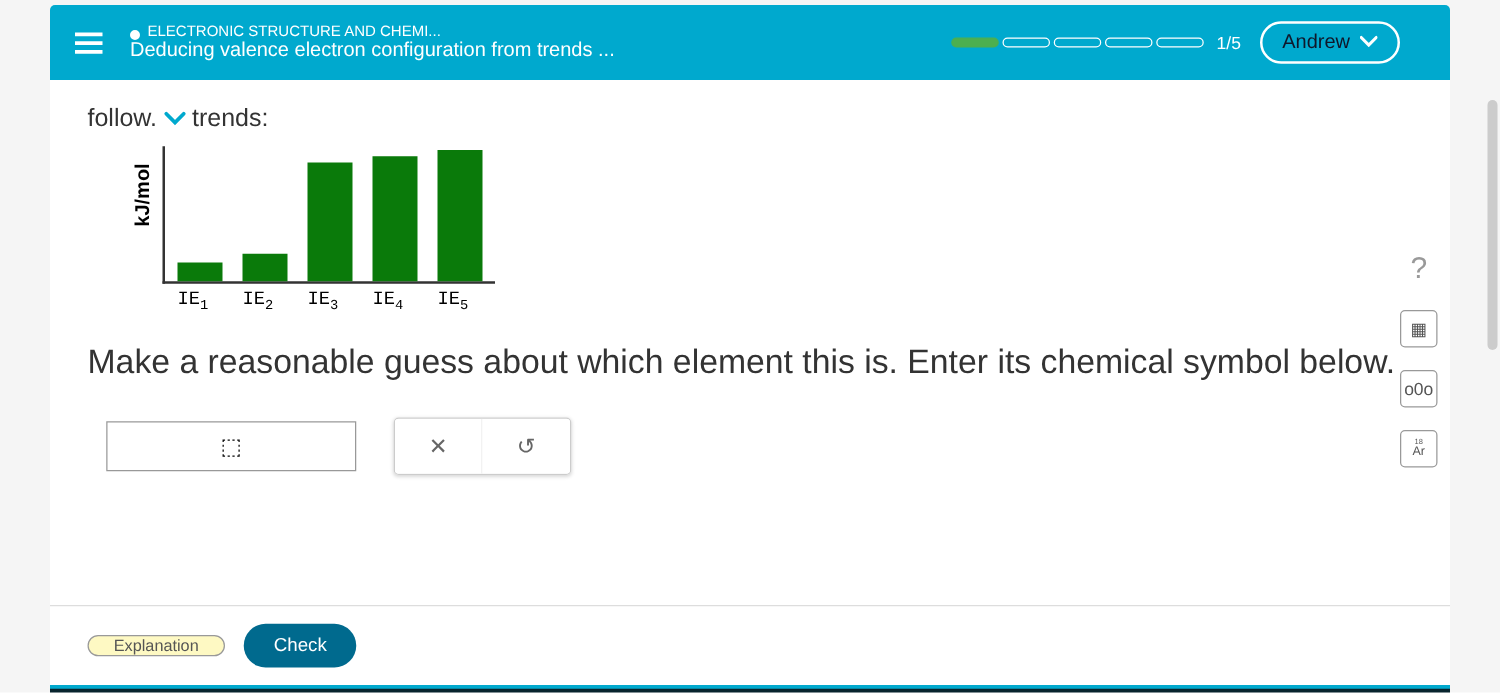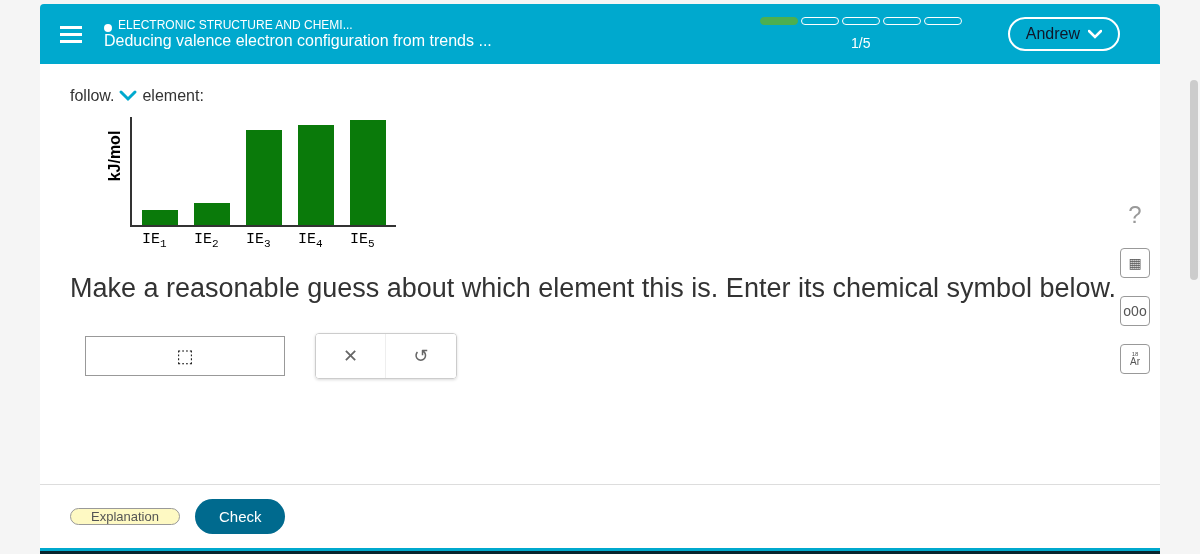--- a/index.html
+++ b/index.html
@@ -51,22 +51,21 @@
       display: inline-block;
     }
     .header-subtitle {
       font-size: 16px;
       margin-top: 0;
     }
     .progress-area {
       display: flex;
       align-items: center;
       gap: 10px;
-      margin-right: 46px;
-      flex-direction: column;
+      margin-right: 15px;
     }
     .progress-bar {
       display: flex;
       gap: 3px;
     }
     .progress-seg {
       width: 38px;
       height: 8px;
       border-radius: 4px;
       border: 1px solid white;
@@ -87,21 +86,21 @@
       margin-right: 20px;
     }
     .content {
       background: white;
       margin: 0 40px;
       padding: 20px 30px;
       position: relative;
       height: 420px;
     }
     .intro-text {
-      font-size: 16px;
+      font-size: 20px;
       color: #333;
       margin-bottom: 8px;
       display: flex;
       align-items: center;
     }
     .chevron-down-blue {
       color: #00a9ce;
       margin: 0 4px;
       font-size: 20px;
     }
@@ -300,21 +299,21 @@
 </div>
 
 <div class="content">
   <div class="intro-text">
     <span>follow.</span>
     <span class="chevron-down-blue">
       <svg width="20" height="14" viewBox="0 0 20 14">
           <path d="M3 4 L10 11 L17 4" stroke="#00a9ce" stroke-width="3" fill="none" stroke-linecap="round"></path>
         </svg>
     </span>
-    <span>element:</span>
+    <span>trends:</span>
   </div>
 
   <div class="chart-area">
     <div class="y-axis-label">kJ/mol</div>
     <div class="bars-container">
       <div class="bar" style="height:15px"></div>
       <div class="bar" style="height:22px"></div>
       <div class="bar" style="height:95px"></div>
       <div class="bar" style="height:100px"></div>
       <div class="bar" style="height:105px"></div>

